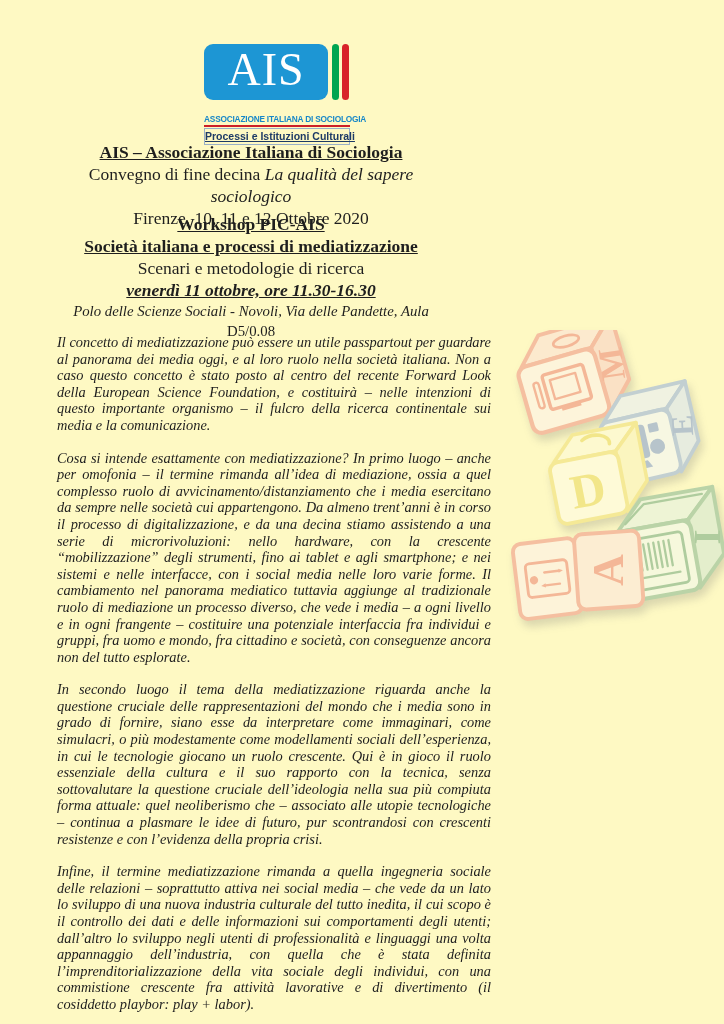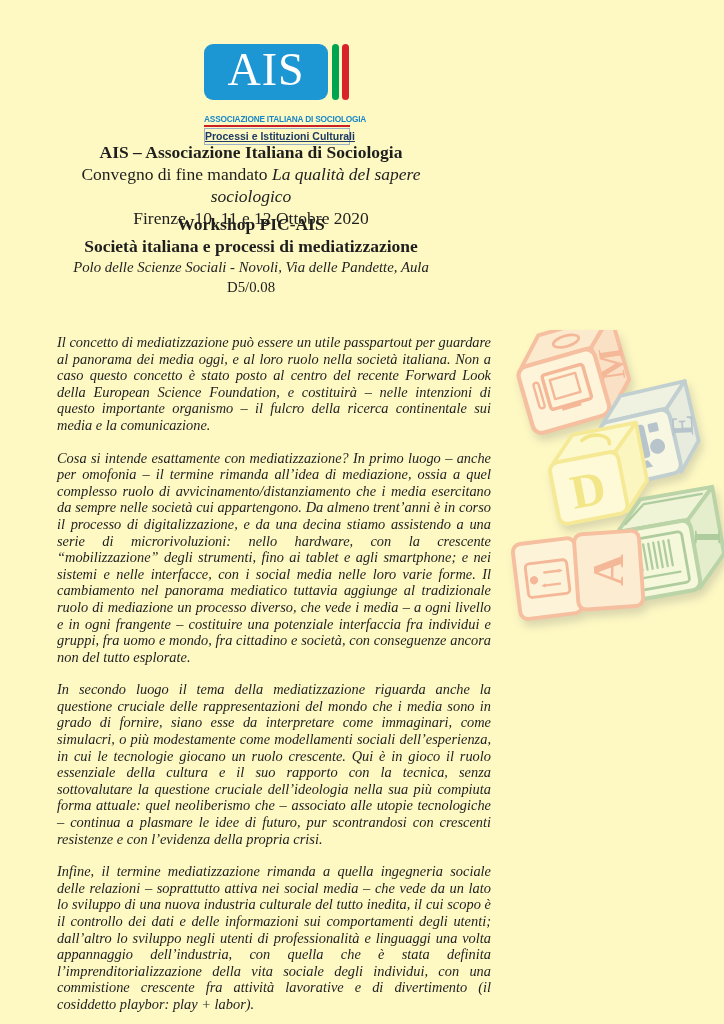--- a/index.html
+++ b/index.html
@@ -22,21 +22,21 @@
          border-bottom:2px solid #cc2027;padding-bottom:1px;}
   .section-box{margin-top:1px;width:144px;border:1px solid #9ab0c8;text-align:center;
          font-family:"Liberation Sans",sans-serif;font-weight:bold;font-size:10.5px;
          color:#1d3a66;padding:1px 0 2px 0;white-space:nowrap;text-decoration:underline;}
 
   
   .head{position:absolute;left:57px;top:141px;width:388px;text-align:center;
         font-size:17.5px;line-height:22px;}
   .workshop{position:absolute;left:57px;top:213px;width:388px;text-align:center;
         font-size:17.5px;line-height:22px;}
-  .b{font-weight:bold;}
+  .b{font-weight:bold;text-decoration:underline;}
   .it{font-style:italic;}
   .venue{font-size:14.8px;line-height:20px;}
 
   
   .bodytext{position:absolute;left:57px;top:334px;width:434px;
             font-size:14.4px;line-height:16.6px;text-align:justify;font-style:italic;}
   .bodytext p{margin:0 0 16px 0;}
 
   
   .blocks{position:absolute;left:498px;top:330px;width:226px;height:296px;
@@ -55,27 +55,29 @@
       </div>
       <div class="stripe stripe-green"></div>
       <div class="stripe stripe-red"></div>
     </div>
     <div class="assoc">ASSOCIAZIONE ITALIANA DI SOCIOLOGIA</div>
     <div class="section-box">Processi e Istituzioni Culturali</div>
   </div>
 
   <div class="head">
     <div class="b">AIS – Associazione Italiana di Sociologia</div>
-    <div><span>Convegno di fine mandato </span><span class="it">La qualità del sapere sociologico</span></div>
+    <div><span>Convegno di fine decina </span><span class="it">La qualità del sapere sociologico</span></div>
     <div>Firenze, 10, 11 e 12 Ottobre 2020</div>
   </div>
 
   <div class="workshop">
     <div class="b">Workshop PIC-AIS</div>
     <div class="b">Società italiana e processi di mediatizzazione</div>
+    <div>Scenari e metodologie di ricerca</div>
+    <div class="b it">venerdì 11 ottobre, ore 11.30-16.30</div>
     <div class="venue"><span class="it">Polo delle Scienze Sociali - Novoli, Via delle Pandette, Aula </span><span>D5/0.08</span></div>
   </div>
 
   <div class="bodytext">
     <p>Il concetto di mediatizzazione può essere un utile passpartout per guardare al panorama dei media oggi, e al loro ruolo nella società italiana. Non a caso questo concetto è stato posto al centro del recente Forward Look della European Science Foundation, e costituirà – nelle intenzioni di questo importante organismo – il fulcro della ricerca continentale sui media e la comunicazione.</p>
     <p>Cosa si intende esattamente con mediatizzazione? In primo luogo – anche per omofonia – il termine rimanda all’idea di mediazione, ossia a quel complesso ruolo di avvicinamento/distanziamento che i media esercitano da sempre nelle società cui appartengono. Da almeno trent’anni è in corso il processo di digitalizzazione, e da una decina stiamo assistendo a una serie di microrivoluzioni: nello hardware, con la crescente “mobilizzazione” degli strumenti, fino ai tablet e agli smartphone; e nei sistemi e nelle interfacce, con i social media nelle loro varie forme. Il cambiamento nel panorama mediatico tuttavia aggiunge al tradizionale ruolo di mediazione un processo diverso, che vede i media – a ogni livello e in ogni frangente – costituire una potenziale interfaccia fra individui e gruppi, fra uomo e mondo, fra cittadino e società, con conseguenze ancora non del tutto esplorate.</p>
     <p>In secondo luogo il tema della mediatizzazione riguarda anche la questione cruciale delle rappresentazioni del mondo che i media sono in grado di fornire, siano esse da interpretare come immaginari, come simulacri, o più modestamente come modellamenti sociali dell’esperienza, in cui le tecnologie giocano un ruolo crescente. Qui è in gioco il ruolo essenziale della cultura e il suo rapporto con la tecnica, senza sottovalutare la questione cruciale dell’ideologia nella sua più compiuta forma attuale: quel neoliberismo che – associato alle utopie tecnologiche – continua a plasmare le idee di futuro, pur scontrandosi con crescenti resistenze e con l’evidenza della propria crisi.</p>
     <p>Infine, il termine mediatizzazione rimanda a quella ingegneria sociale delle relazioni – soprattutto attiva nei social media – che vede da un lato lo sviluppo di una nuova industria culturale del tutto inedita, il cui scopo è il controllo dei dati e delle informazioni sui comportamenti degli utenti; dall’altro lo sviluppo negli utenti di professionalità e linguaggi una volta appannaggio dell’industria, con quella che è stata definita l’imprenditorializzazione della vita sociale degli individui, con una commistione crescente fra attività lavorative e di divertimento (il cosiddetto playbor: play + labor).</p>
   </div>
 

